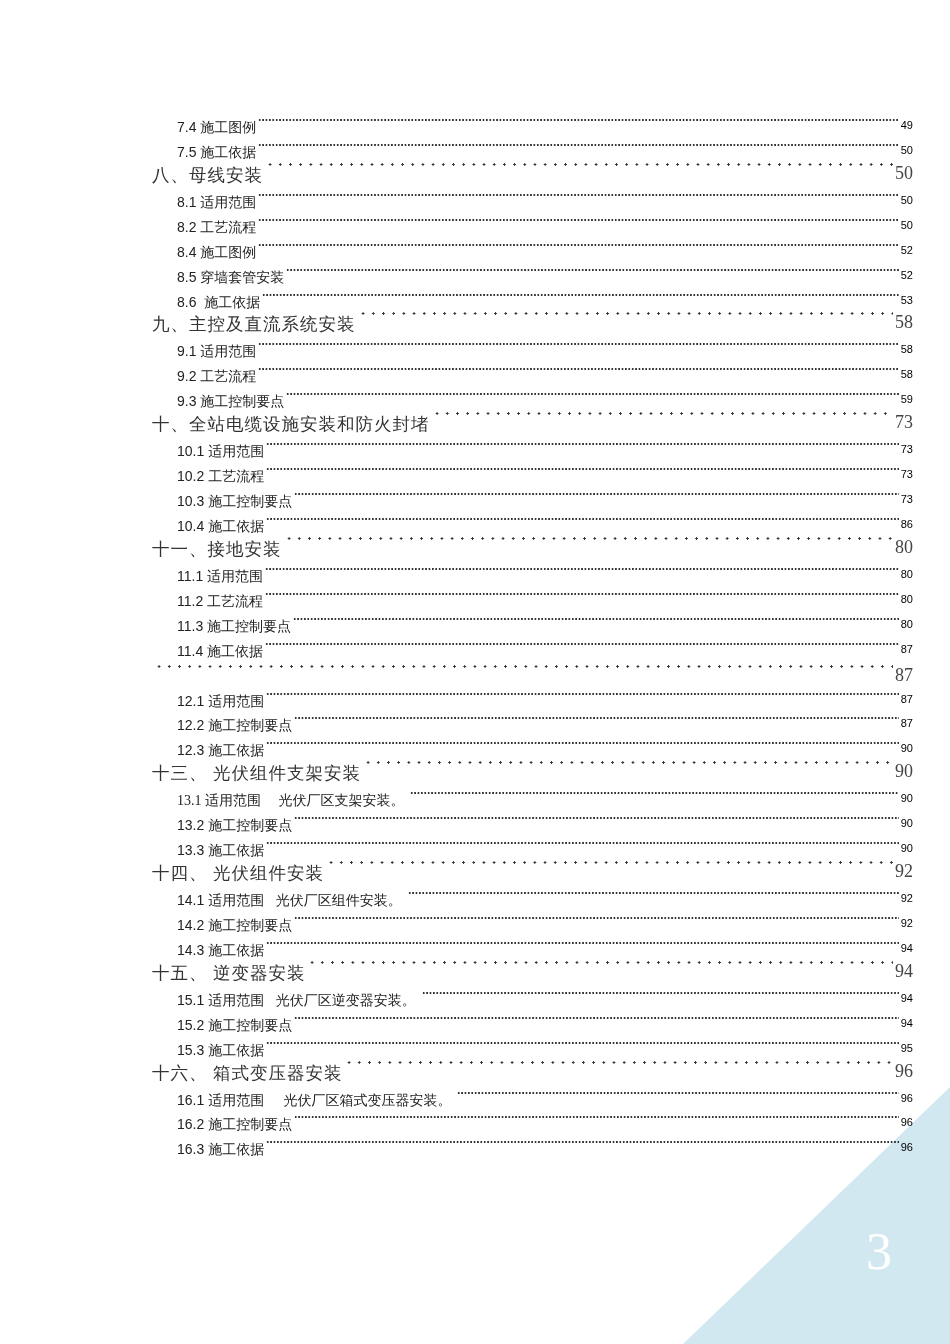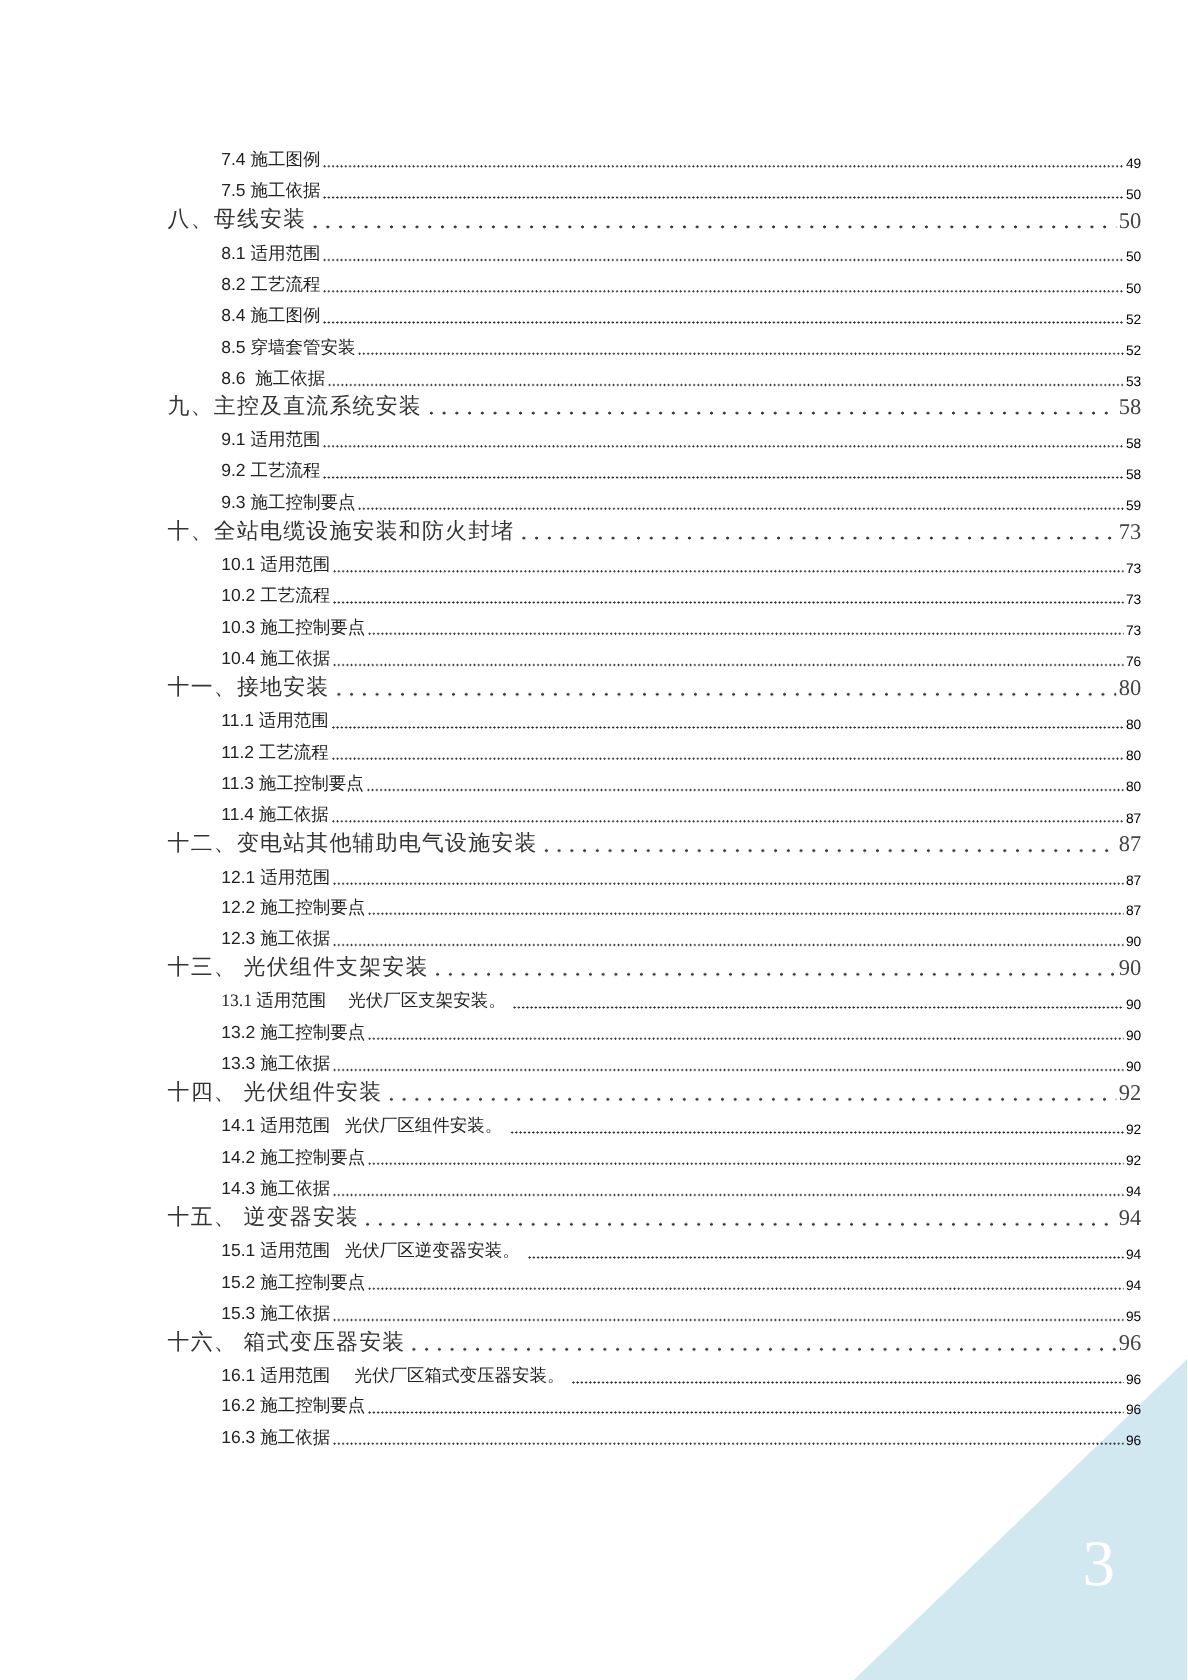--- a/index.html
+++ b/index.html
@@ -21,24 +21,24 @@
   }
   .toc {
     position: absolute; left: 0; top: 116px; width: 950px;
   }
   .row {
     position: relative; height: 24.95px;
     display: flex; align-items: flex-end;
   }
   .row .inner {
     position: absolute; right: 37px; bottom: 4px;
-    display: flex; align-items: flex-end;
+    display: flex; 
   }
   .row.l2 .inner { left: 177px; }
-  .row.l1 .inner { left: 134px; }
+  .row.l1 .inner { left: 152px; }
   .title {
     white-space: pre; flex: 0 0 auto;
   }
   .row.l2 .title { font-size: 14px; color: #222; }
   .row.l1 .title {
     font-family: "Liberation Serif", "DejaVu Serif", serif;
     font-size: 17.5px; color: #333; letter-spacing: 1px;
   }
   .row.l2.serifnum .title { font-family: Liberation Serif, serif; }
   .leader {
@@ -180,21 +180,21 @@
       <div class="inner">
         <span class="title">10.3 施工控制要点</span>
         <span class="leader"></span>
         <span class="pg">73</span>
       </div>
     </div>
     <div class="row l2">
       <div class="inner">
         <span class="title">10.4 施工依据</span>
         <span class="leader"></span>
-        <span class="pg">76</span>
+        <span class="pg">86</span>
       </div>
     </div>
     <div class="row l1">
       <div class="inner">
         <span class="title">十一、接地安装</span>
         <span class="leader"></span>
         <span class="pg">80</span>
       </div>
     </div>
     <div class="row l2">
@@ -220,21 +220,20 @@
     </div>
     <div class="row l2">
       <div class="inner">
         <span class="title">11.4 施工依据</span>
         <span class="leader"></span>
         <span class="pg">87</span>
       </div>
     </div>
     <div class="row l1">
       <div class="inner">
-        <span class="title">十二、变电站其他辅助电气设施安装</span>
         <span class="leader"></span>
         <span class="pg">87</span>
       </div>
     </div>
     <div class="row l2">
       <div class="inner">
         <span class="title">12.1 适用范围</span>
         <span class="leader"></span>
         <span class="pg">87</span>
       </div>

